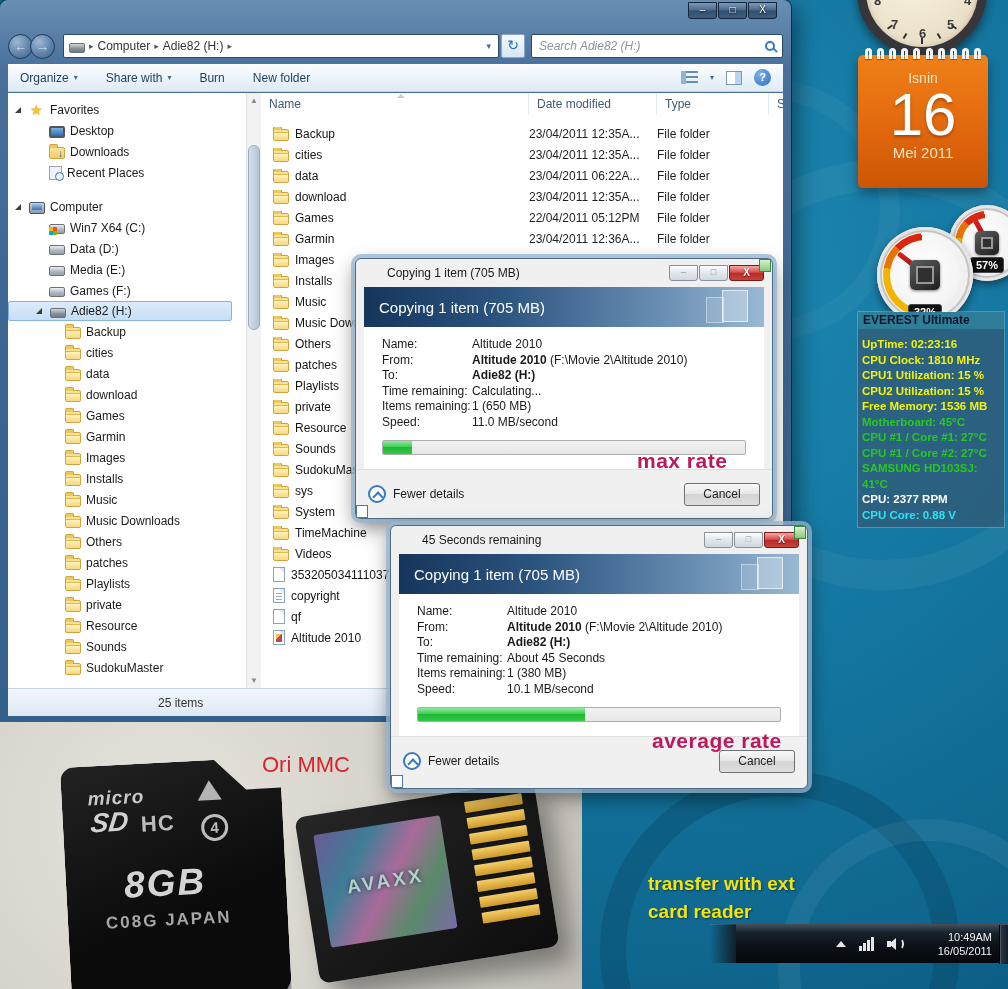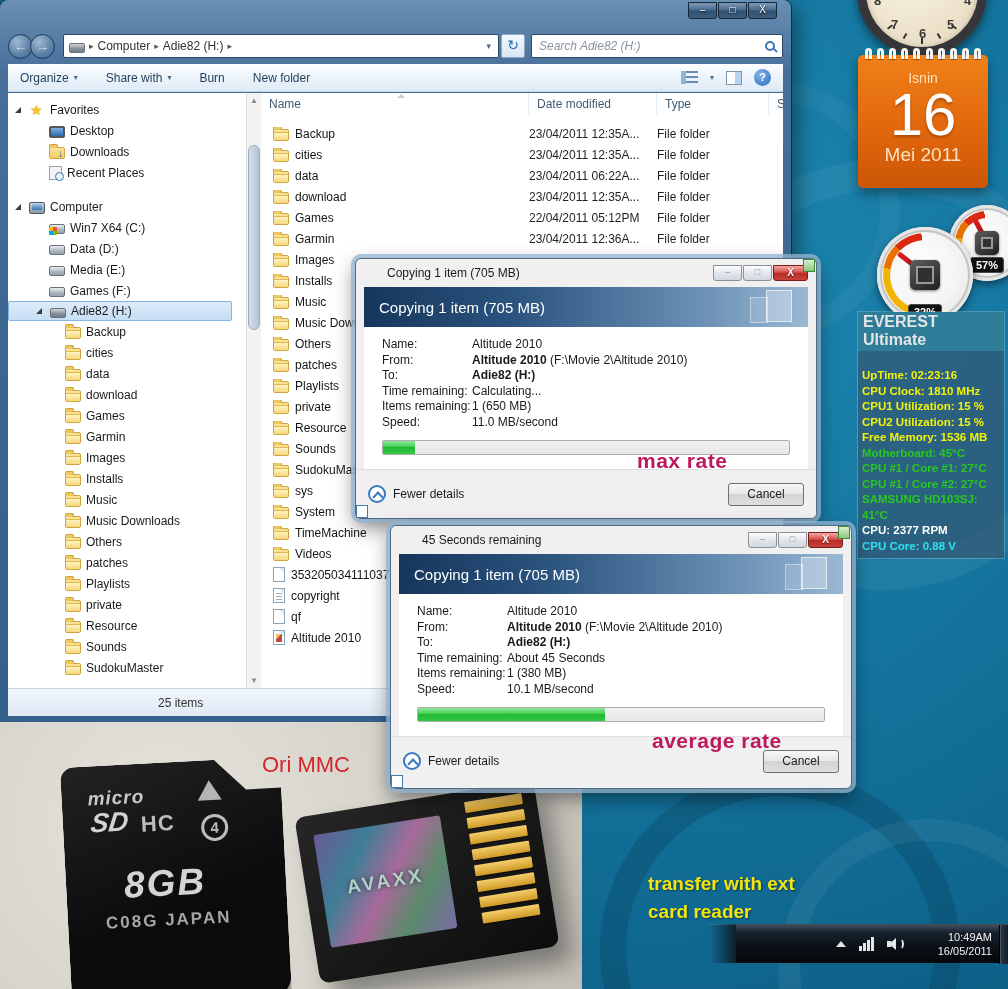--- a/index.html
+++ b/index.html
@@ -105,21 +105,21 @@
   .i-file::before, .i-file-text::before, .i-file-media::before { content:""; position:absolute; top:0; right:0;
     border-top:5px solid #dfe9f2; border-left:5px solid transparent; }
   .i-file-text::after { content:""; position:absolute; left:2px; right:2px; top:4px; height:9px;
     background:repeating-linear-gradient(180deg,#9aaabb 0 1px, transparent 1px 3px); }
   .i-file-media::after { content:""; position:absolute; inset:3px 2px 2px 2px; background:linear-gradient(135deg,#f0c060 40%,#c04848 40%); }
   .i-copy { width:17px; height:15px; }
   .i-copy::before { content:""; position:absolute; left:0; bottom:0; width:10px; height:11px; background:#fff; border:1px solid #4a7aa8; }
   .i-copy::after { content:""; position:absolute; right:1px; top:0; width:10px; height:11px; background:linear-gradient(#d8f0d0,#8cc87c); border:1px solid #3a8a3a; }
 
   
-  .dialog { position:absolute; width:462px; background:#f0f0f0; border:1px solid #4e6a84; border-radius:6px;
+  .dialog { position:absolute; width:418px; background:#f0f0f0; border:1px solid #4e6a84; border-radius:6px;
     box-shadow:0 0 0 4px rgba(150,182,210,0.75), 0 8px 20px rgba(0,0,0,0.5); font-size:12px; color:#1a1a1a; }
   .d1 { left:355px; top:258px; height:261px; z-index:4; }
   .d2 { left:390px; top:525px; height:264px; z-index:5; }
   .dlg-title { height:28px; display:flex; align-items:center; padding:0 8px; gap:6px; }
   .dlg-cap { margin-left:auto; display:flex; }
   .dcbtn { width:29px; height:16px; margin-left:1px; border:1px solid #8a9096; border-radius:0 0 3px 3px;
     background:linear-gradient(#fdfdfd,#e2e7ec 50%,#d0d7de); color:#8a9096; font-size:9px; line-height:13px; text-align:center; }
   .dcbtn.close { width:35px; border-color:#7a1a1a; color:#fff; font-weight:bold; font-size:10px; text-shadow:0 1px 1px #600;
     background:linear-gradient(#f2a8a2,#d95050 45%,#b52d26 50%,#c8423a); }
   .dlg-header { margin:0 8px; height:40px; display:flex; align-items:center; padding:0 15px; color:#fff; font-size:15px;
@@ -152,21 +152,21 @@
   .ctick { position:absolute; width:2px; height:6px; background:#333; left:55px; top:103px; }
   .ct1 { transform:translate(-32px,-14px) rotate(55deg);} .ct2 { transform:translate(-17px,-5px) rotate(30deg);}
   .ct3 { transform:none; } .ct4 { transform:translate(17px,-5px) rotate(-30deg);} .ct5 { transform:translate(32px,-14px) rotate(-55deg);}
 
   .g-cal { position:absolute; left:858px; top:55px; width:130px; height:133px; border-radius:5px; z-index:1; text-align:center;
     background:linear-gradient(180deg,#f08018 0%,#e2680d 55%,#cc5606 100%); box-shadow:0 5px 12px rgba(0,0,0,0.4); }
   .spiral { position:absolute; top:-7px; left:7px; right:7px; display:flex; justify-content:space-between; }
   .loop { width:7px; height:11px; border:3px solid #f4f4f4; border-bottom:none; border-radius:5px 5px 0 0; box-shadow:0 1px 1px rgba(0,0,0,0.35); }
   .cal-weekday { margin-top:15px; color:#ffe2c2; font-size:14px; }
   .cal-day { color:#fff; font-size:60px; line-height:56px; margin-top:1px; text-shadow:0 2px 3px rgba(110,40,0,0.5); }
-  .cal-my { color:#ffe2c2; font-size:19px; margin-top:1px; }
+  .cal-my { color:#ffe2c2; font-size:15px; margin-top:1px; }
 
   .g-meter { position:absolute; left:877px; top:205px; width:156px; height:118px; z-index:1; }
   .gauge { position:absolute; border-radius:50%; background:radial-gradient(circle at 40% 35%, #ffffff, #ececec 75%, #d4d4d4);
     box-shadow:0 4px 9px rgba(0,0,0,0.45), inset 0 0 0 3px #e6e6e6, inset 0 0 0 5px #c4c4c4; }
   .gauge.big { left:0; top:22px; width:96px; height:96px; }
   .gauge.small { left:72px; top:0; width:76px; height:76px; }
   .arc { position:absolute; inset:6px; border-radius:50%;
     background:conic-gradient(from 200deg, #f2b400 0deg 80deg, #ea7200 80deg 115deg, #d82810 115deg 155deg, rgba(0,0,0,0) 155deg 360deg); }
   .gface { position:absolute; inset:13px; border-radius:50%; background:radial-gradient(circle at 45% 40%, #fff, #efefef); }
   .needle { position:absolute; width:5px; bottom:50%; left:calc(50% - 2.5px); height:36%; border-radius:2px 2px 0 0;
@@ -174,22 +174,22 @@
   .gauge.big .needle { transform:rotate(-52deg); } .gauge.small .needle { transform:rotate(-28deg); }
   .chip { position:absolute; width:30px; height:30px; left:calc(50% - 15px); top:calc(50% - 15px); border-radius:5px;
     background:linear-gradient(145deg,#5e5e5e,#1e1e1e); box-shadow:0 1px 3px rgba(0,0,0,0.5); }
   .chip::after { content:""; position:absolute; inset:6px; border:2px solid #989898; background:#303030; }
   .gauge.small .chip { width:24px; height:24px; left:calc(50% - 12px); top:calc(50% - 12px); }
   .pct { position:absolute; bottom:3px; left:50%; transform:translateX(-50%); background:#101010; color:#fff;
     font-size:11px; font-weight:bold; padding:1px 5px; border-radius:3px; border:1px solid #484848; }
   .gauge.small .pct { bottom:8px; }
 
   .g-ev { position:absolute; left:858px; top:312px; width:146px; z-index:1; box-shadow:0 0 0 1px rgba(255,255,255,0.22); }
-  .ev-title { background:#2e7e99; color:#e5e5e5; font-weight:bold; font-size:16px; padding:1px 5px 2px; }
-  .ev-body { background:rgba(56,82,106,0.62); padding:17px 4px 4px; }
+  .ev-title { background:#2e7e99; color:#0f172a; font-weight:bold; font-size:12px; padding:1px 5px 2px; }
+  .ev-body { background:rgba(56,82,106,0.62); padding:8px 4px 4px; }
   .ev-line { font-size:11.5px; font-weight:bold; line-height:15.5px; }
   .c-y { color:#f2f20a; } .c-g { color:#28c81e; } .c-w { color:#ffffff; } .c-c { color:#2ee2f2; }
 
   
   .photo-strip { position:absolute; left:0; top:722px; width:582px; height:267px; z-index:3; overflow:hidden;
     background:radial-gradient(circle at 28% 38%, #e6e3dc, #d2cfc7 65%, #c2bfb7); }
   .ori-label { position:absolute; left:262px; top:30px; color:#d8232a; font-weight:normal; font-size:22px; }
   .card-front { position:absolute; left:66px; top:40px; width:220px; height:240px; transform:rotate(-3deg);
     background:linear-gradient(160deg,#222,#0b0b0b 60%); border-radius:14px 20px 20px 14px;
     box-shadow:10px 16px 22px rgba(0,0,0,0.35);

